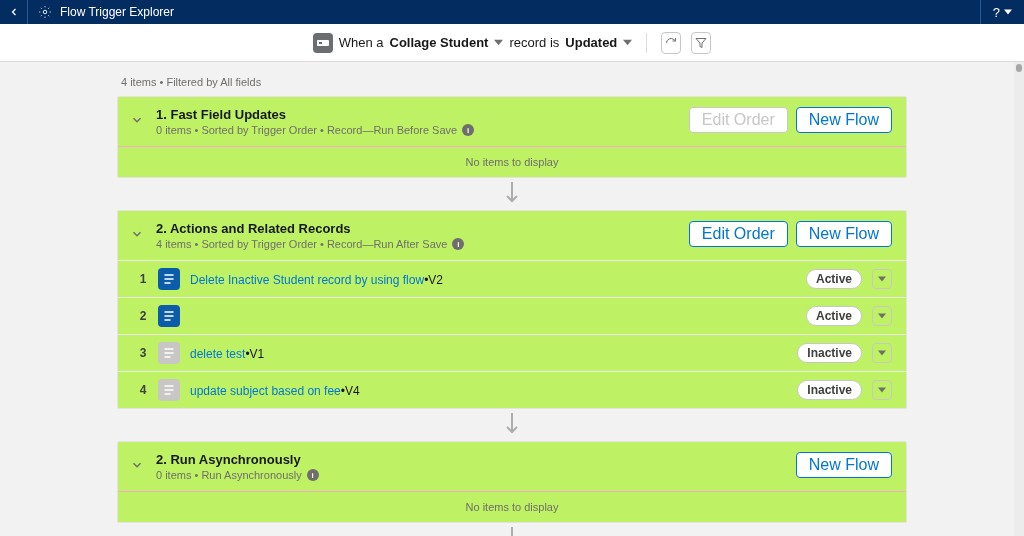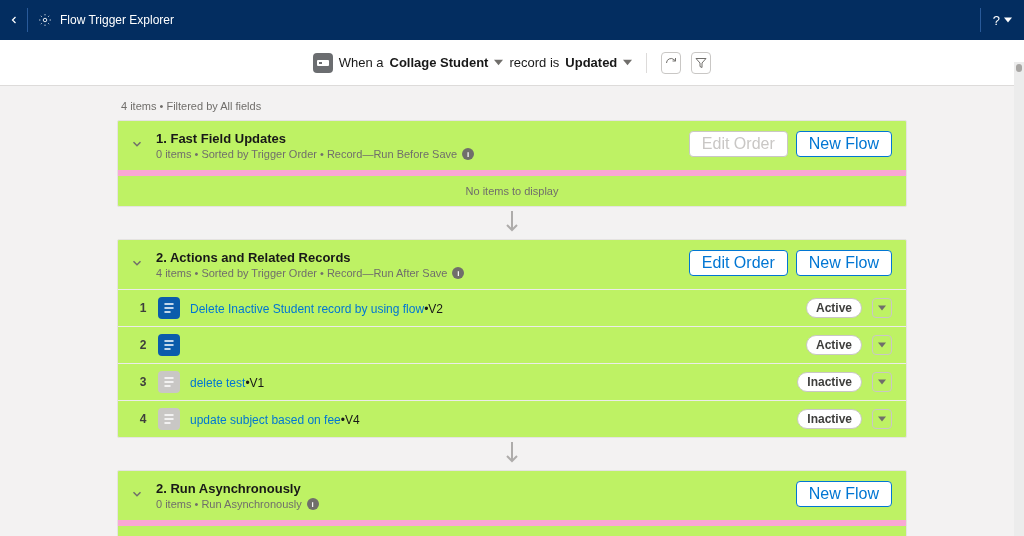--- a/index.html
+++ b/index.html
@@ -1,25 +1,25 @@
 <!DOCTYPE html>
 <html><head>
 <meta charset="utf-8">
 <style>
 * { box-sizing: border-box; margin: 0; padding: 0; }
 body { font-family: -apple-system, BlinkMacSystemFont, "Segoe UI", Arial, sans-serif; background: #f3f2f2; font-size: 13px; color: #181818; }
 
-.topbar { background: #032d60; height: 40px; display: flex; align-items: center; color: #fff; }
+.topbar { background: #032d60; height: 24px; display: flex; align-items: center; color: #fff; }
 .back-cell { width: 28px; height: 24px; display: flex; align-items: center; justify-content: center; border-right: 1px solid #295a9a; cursor: pointer; }
 .app-cell { display: flex; align-items: center; padding: 0 10px; gap: 8px; font-size: 12px; }
 .app-icon { width: 14px; height: 14px; display: inline-flex; align-items: center; justify-content: center; }
 .spacer { flex: 1; }
 .help-cell { padding: 0 12px; display: flex; align-items: center; gap: 4px; border-left: 1px solid #295a9a; height: 24px; cursor: pointer; font-size: 13px; }
 
-.contextbar { background: #fff; height: 46px; display: flex; align-items: center; justify-content: center; border-bottom: 1px solid #dddbda; gap: 10px; }
+.contextbar { background: #fff; height: 38px; display: flex; align-items: center; justify-content: center; border-bottom: 1px solid #dddbda; gap: 10px; }
 .context-chunk { display: flex; align-items: center; gap: 6px; font-size: 13px; color: #181818; }
 .context-icon { width: 20px; height: 20px; background: #6b6d70; border-radius: 4px; display: inline-flex; align-items: center; justify-content: center; }
 .bold { font-weight: 700; }
 .dd { color: #706e6b; cursor: pointer; }
 .vdiv { width: 1px; height: 20px; background: #dddbda; margin: 0 4px; }
 .iconbtn { width: 20px; height: 22px; border: 1px solid #c9c7c5; border-radius: 4px; background: #fff; display: inline-flex; align-items: center; justify-content: center; cursor: pointer; color: #706e6b; }
 
 .page { max-width: 790px; margin: 0 auto; padding: 14px 0 0; }
 .meta { font-size: 11px; color: #706e6b; margin-bottom: 8px; padding-left: 4px; }
 
@@ -27,21 +27,21 @@
 .card-hdr { display: flex; align-items: flex-start; padding: 10px 14px 10px 10px; gap: 10px; }
 .chev { width: 18px; color: #706e6b; cursor: pointer; display: flex; align-items: center; justify-content: center; margin-top: 6px; }
 .hdr-text { flex: 1; }
 .hdr-title { font-weight: 700; font-size: 13px; margin-bottom: 2px; }
 .hdr-sub { font-size: 11px; color: #706e6b; display: flex; align-items: center; gap: 5px; }
 .info-i { width: 12px; height: 12px; border-radius: 50%; background: #706e6b; color: #fff; display: inline-flex; align-items: center; justify-content: center; font-size: 8px; font-weight: 700; }
 .hdr-actions { display: flex; gap: 8px; align-items: flex-start; }
 .btn { border: 1px solid #0176d3; background: #fff; color: #0176d3; font-size: 16px; padding: 4px 12px; border-radius: 4px; cursor: pointer; line-height: 16px; }
 .btn.disabled { border-color: #c9c7c5; color: #c9c7c5; cursor: default; }
 
-.empty { text-align: center; font-size: 11px; color: #706e6b; padding: 9px 0; border-top: 6px solid #f9a8d4; }
+.empty { text-align: center; font-size: 11px; color: #706e6b; padding: 9px 0; border-top: 1px solid #f9a8d4; }
 
 .row { display: flex; align-items: center; padding: 7px 14px 7px 20px; border-top: 1px solid #ecebea; gap: 10px; }
 .row-num { width: 10px; text-align: center; font-size: 12px; color: #3e3e3c; font-weight: 700; }
 .flow-ico { width: 22px; height: 22px; border-radius: 4px; display: inline-flex; align-items: center; justify-content: center; }
 .flow-ico.active { background: #0b5cab; }
 .flow-ico.inactive { background: #c9c7c5; }
 .flow-link { color: #0176d3; font-size: 12px; cursor: pointer; }
 .flow-ver { color: #181818; font-size: 12px; }
 .row-spacer { flex: 1; }
 .badge { border: 1px solid #c9c7c5; border-radius: 10px; padding: 2px 9px; font-size: 12px; font-weight: 700; color: #3e3e3c; background: #fff; }

